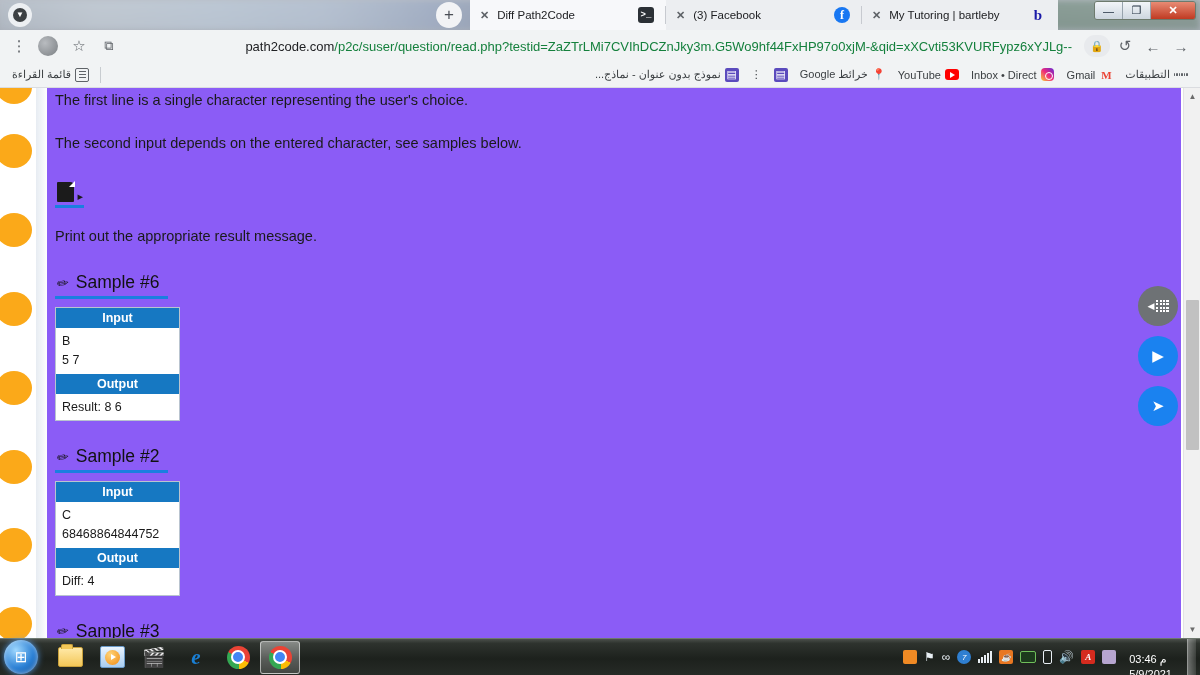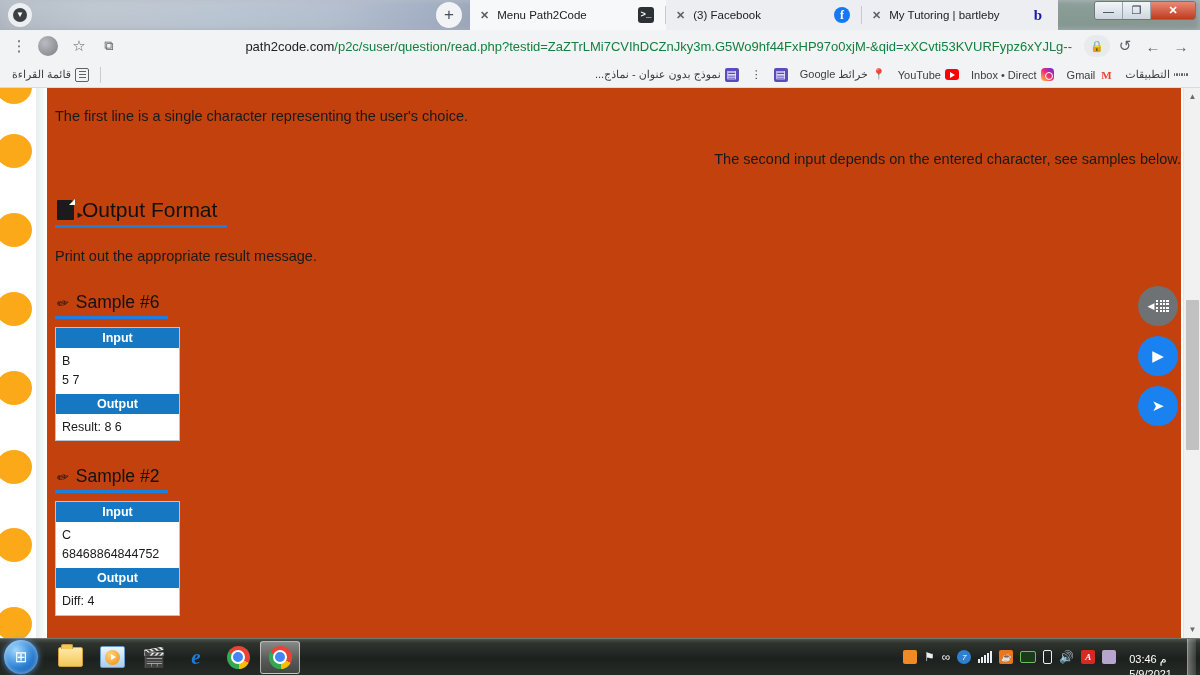--- a/index.html
+++ b/index.html
@@ -189,29 +189,29 @@
   .bullet {
     position: absolute; left: -4px; width: 36px; height: 34px;
     border-radius: 50%; background: #fba919;
   }
   .gutter-shadow {
     position: absolute; left: 36px; top: 0; width: 11px; height: 100%;
     background: linear-gradient(to right, #e7ecf2 0%, #f3f6f9 55%, #ffffff 100%);
   }
   .content {
     position: absolute; left: 47px; top: 0; right: 19px; height: 100%;
-    background: #c2410c; padding: 16px 0 0 8px;
+    background: #8b5cf6; padding: 0 0 0 8px;
   }
 
   .para {
     font-size: 14.5px; color: #1a1a1a; line-height: 1.45;
     font-family: "Liberation Sans", sans-serif;
   }
   .p1 { margin-top: 2px; }
-  .p2 { margin-top: 22px; text-align: right; }
+  .p2 { margin-top: 22px; }
   .p3 { margin-top: 18px; }
 
   .section-head {
     display: inline-flex; align-items: center; gap: 8px;
     margin-top: 26px; padding: 2px 10px 3px 2px;
     border-bottom: 3px solid #1a7fe0;
     font-size: 21px; color: #111; font-weight: 400;
   }
   .doc-out-icon {
     width: 17px; height: 20px; background: #1b1b1b;
@@ -360,21 +360,21 @@
 
       <div class="profile-chip">
         <span class="dot">▼</span>
       </div>
 
       <div class="newtab-btn">+</div>
 
       <div class="tabs">
         <div class="tab t1">
           <span class="x">✕</span>
-          <span class="label">Menu Path2Code</span>
+          <span class="label">Diff Path2Code</span>
           <span class="fav favicon-terminal">&gt;_</span>
           <span class="tab-sep"></span>
         </div>
         <div class="tab t2">
           <span class="x">✕</span>
           <span class="label">(3) Facebook</span>
           <span class="fav favicon-fb">f</span>
           <span class="tab-sep"></span>
         </div>
         <div class="tab t3">
@@ -480,21 +480,20 @@
         <div class="bullet" style="top:519px"></div>
       </div>
       <div class="gutter-shadow"></div>
 
       <div class="content">
         <div class="para p1">The first line is a single character representing the user's choice.</div>
         <div class="para p2">The second input depends on the entered character, see samples below.</div>
 
         <div class="section-head">
           <span class="doc-out-icon"></span>
-          <span>Output Format</span>
         </div>
 
         <div class="para p3">Print out the appropriate result message.</div>
 
         
         <div class="sample-head">
           <span class="pencil-icon">✏</span>
           <span>Sample #6</span>
         </div>
         <table class="io-table">

